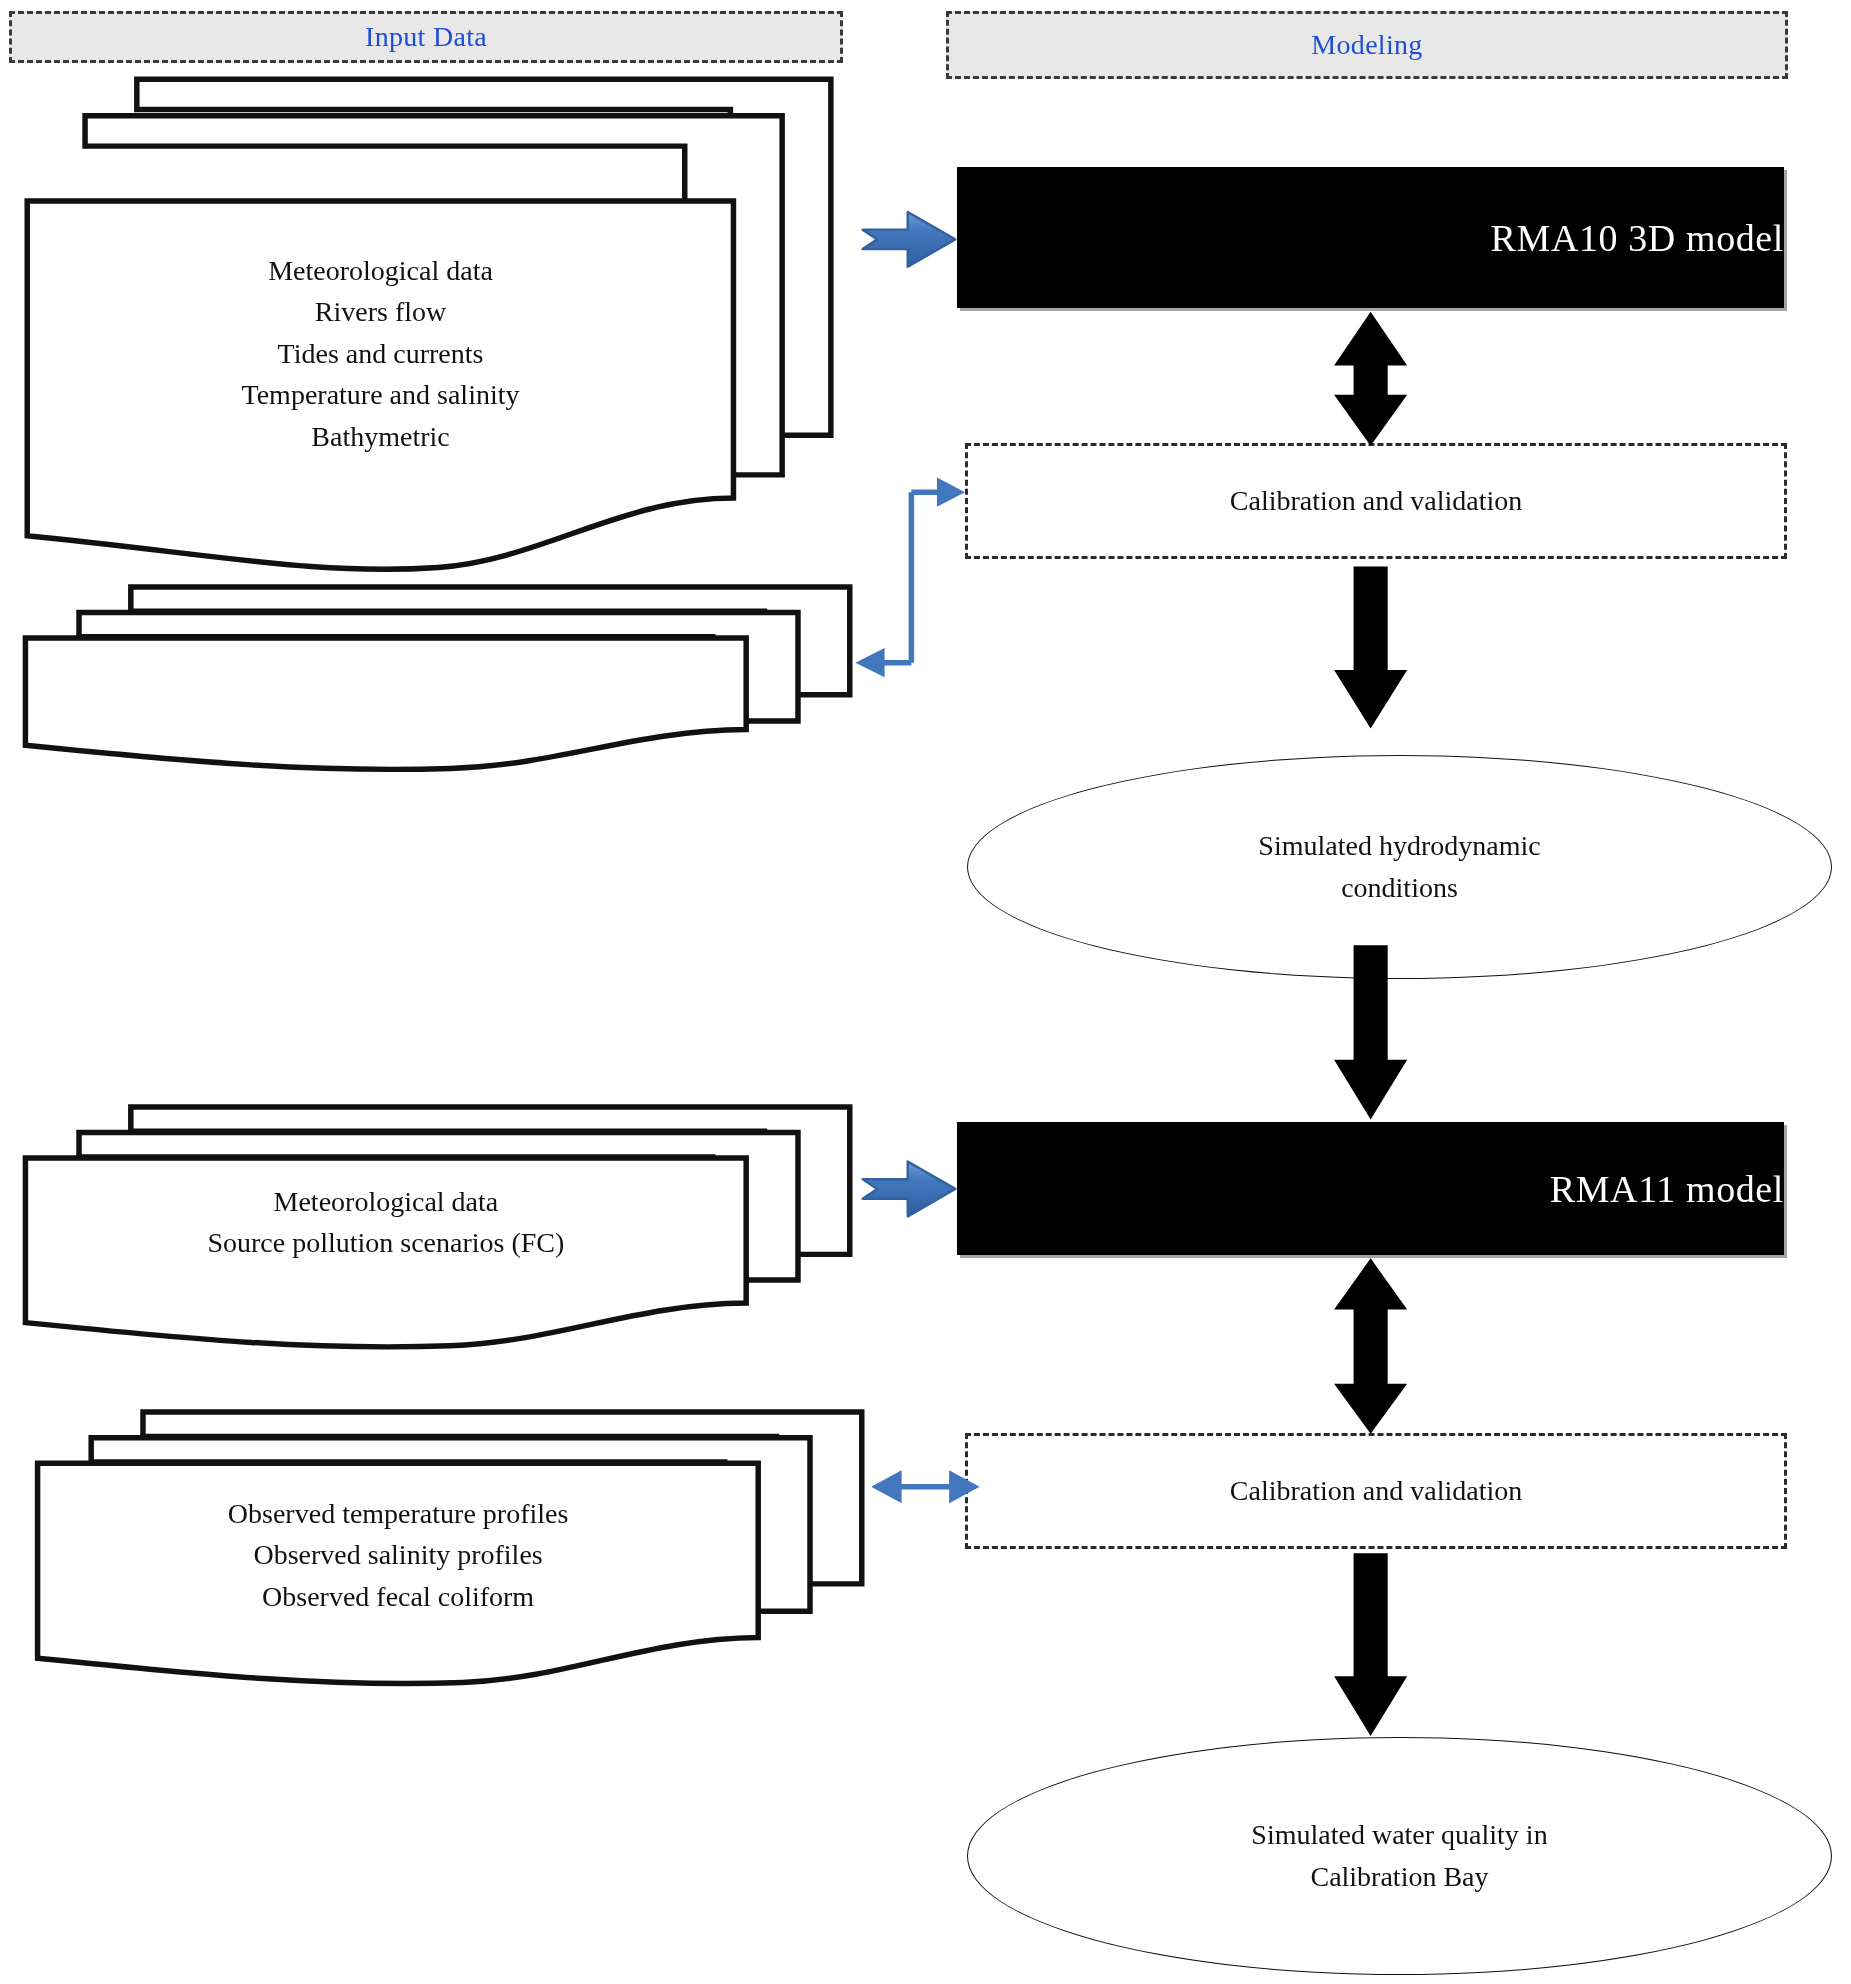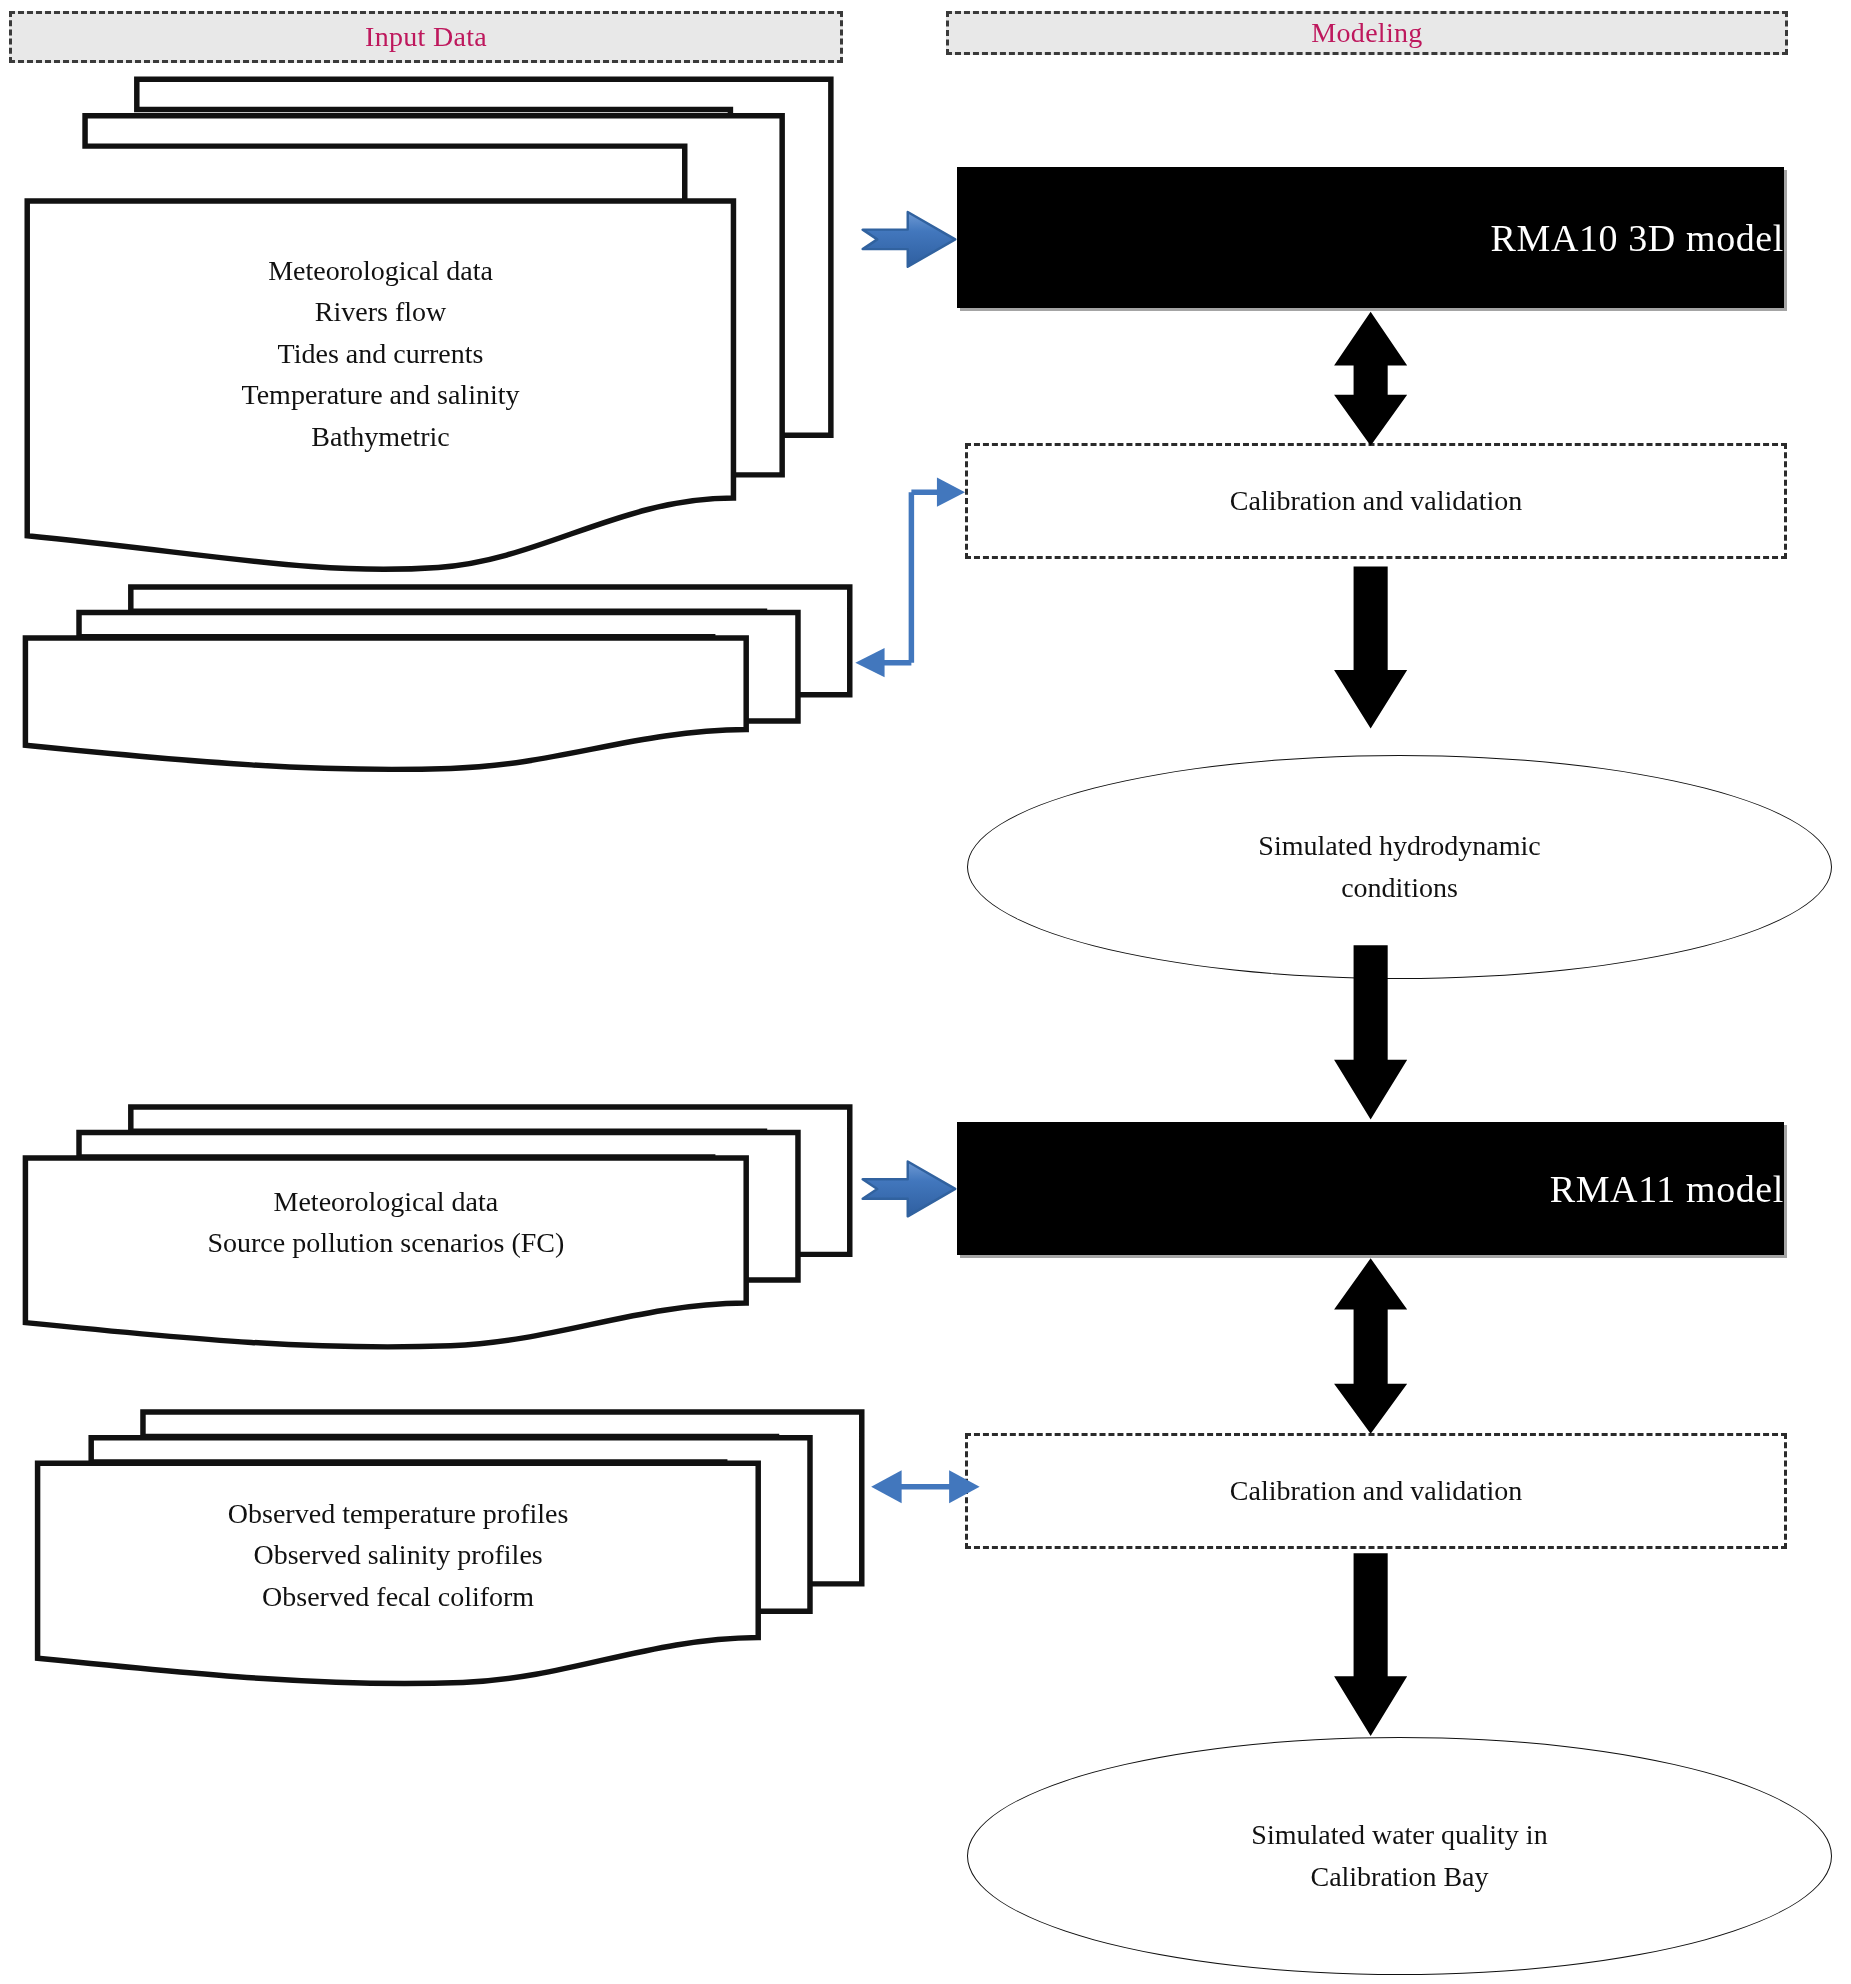--- a/index.html
+++ b/index.html
@@ -24,21 +24,21 @@
     position: absolute;
     background: #e8e8e8;
     border: 3px dashed #3a3a3a;
     box-sizing: border-box;
     display: flex;
     align-items: center;
     justify-content: center;
   }
   .phase-band .phase-label {
     font-size: 28px;
-    color: #be185d;
+    color: #1d4ed8;
     letter-spacing: 0.3px;
     line-height: 1;
   }
 
   
   .model-box {
     position: absolute;
     background: #000000;
     box-sizing: border-box;
     display: flex;
@@ -118,21 +118,21 @@
 </style>
 </head>
 <body>
 
 <div id="canvas">
 
   <div class="phase-band" style="left:9px; top:11px; width:834px; height:52px;">
     <span class="phase-label">Input Data</span>
   </div>
 
-  <div class="phase-band" style="left:946px; top:11px; width:842px; height:44px;">
+  <div class="phase-band" style="left:946px; top:11px; width:842px; height:68px;">
     <span class="phase-label">Modeling</span>
   </div>
 
   <div class="model-box" style="left:957px; top:167px; width:827px; height:141px;">
     <span class="model-label">RMA10 3D model</span>
   </div>
 
   <div class="model-box" style="left:957px; top:1122px; width:827px; height:133px;">
     <span class="model-label">RMA11 model</span>
   </div>

